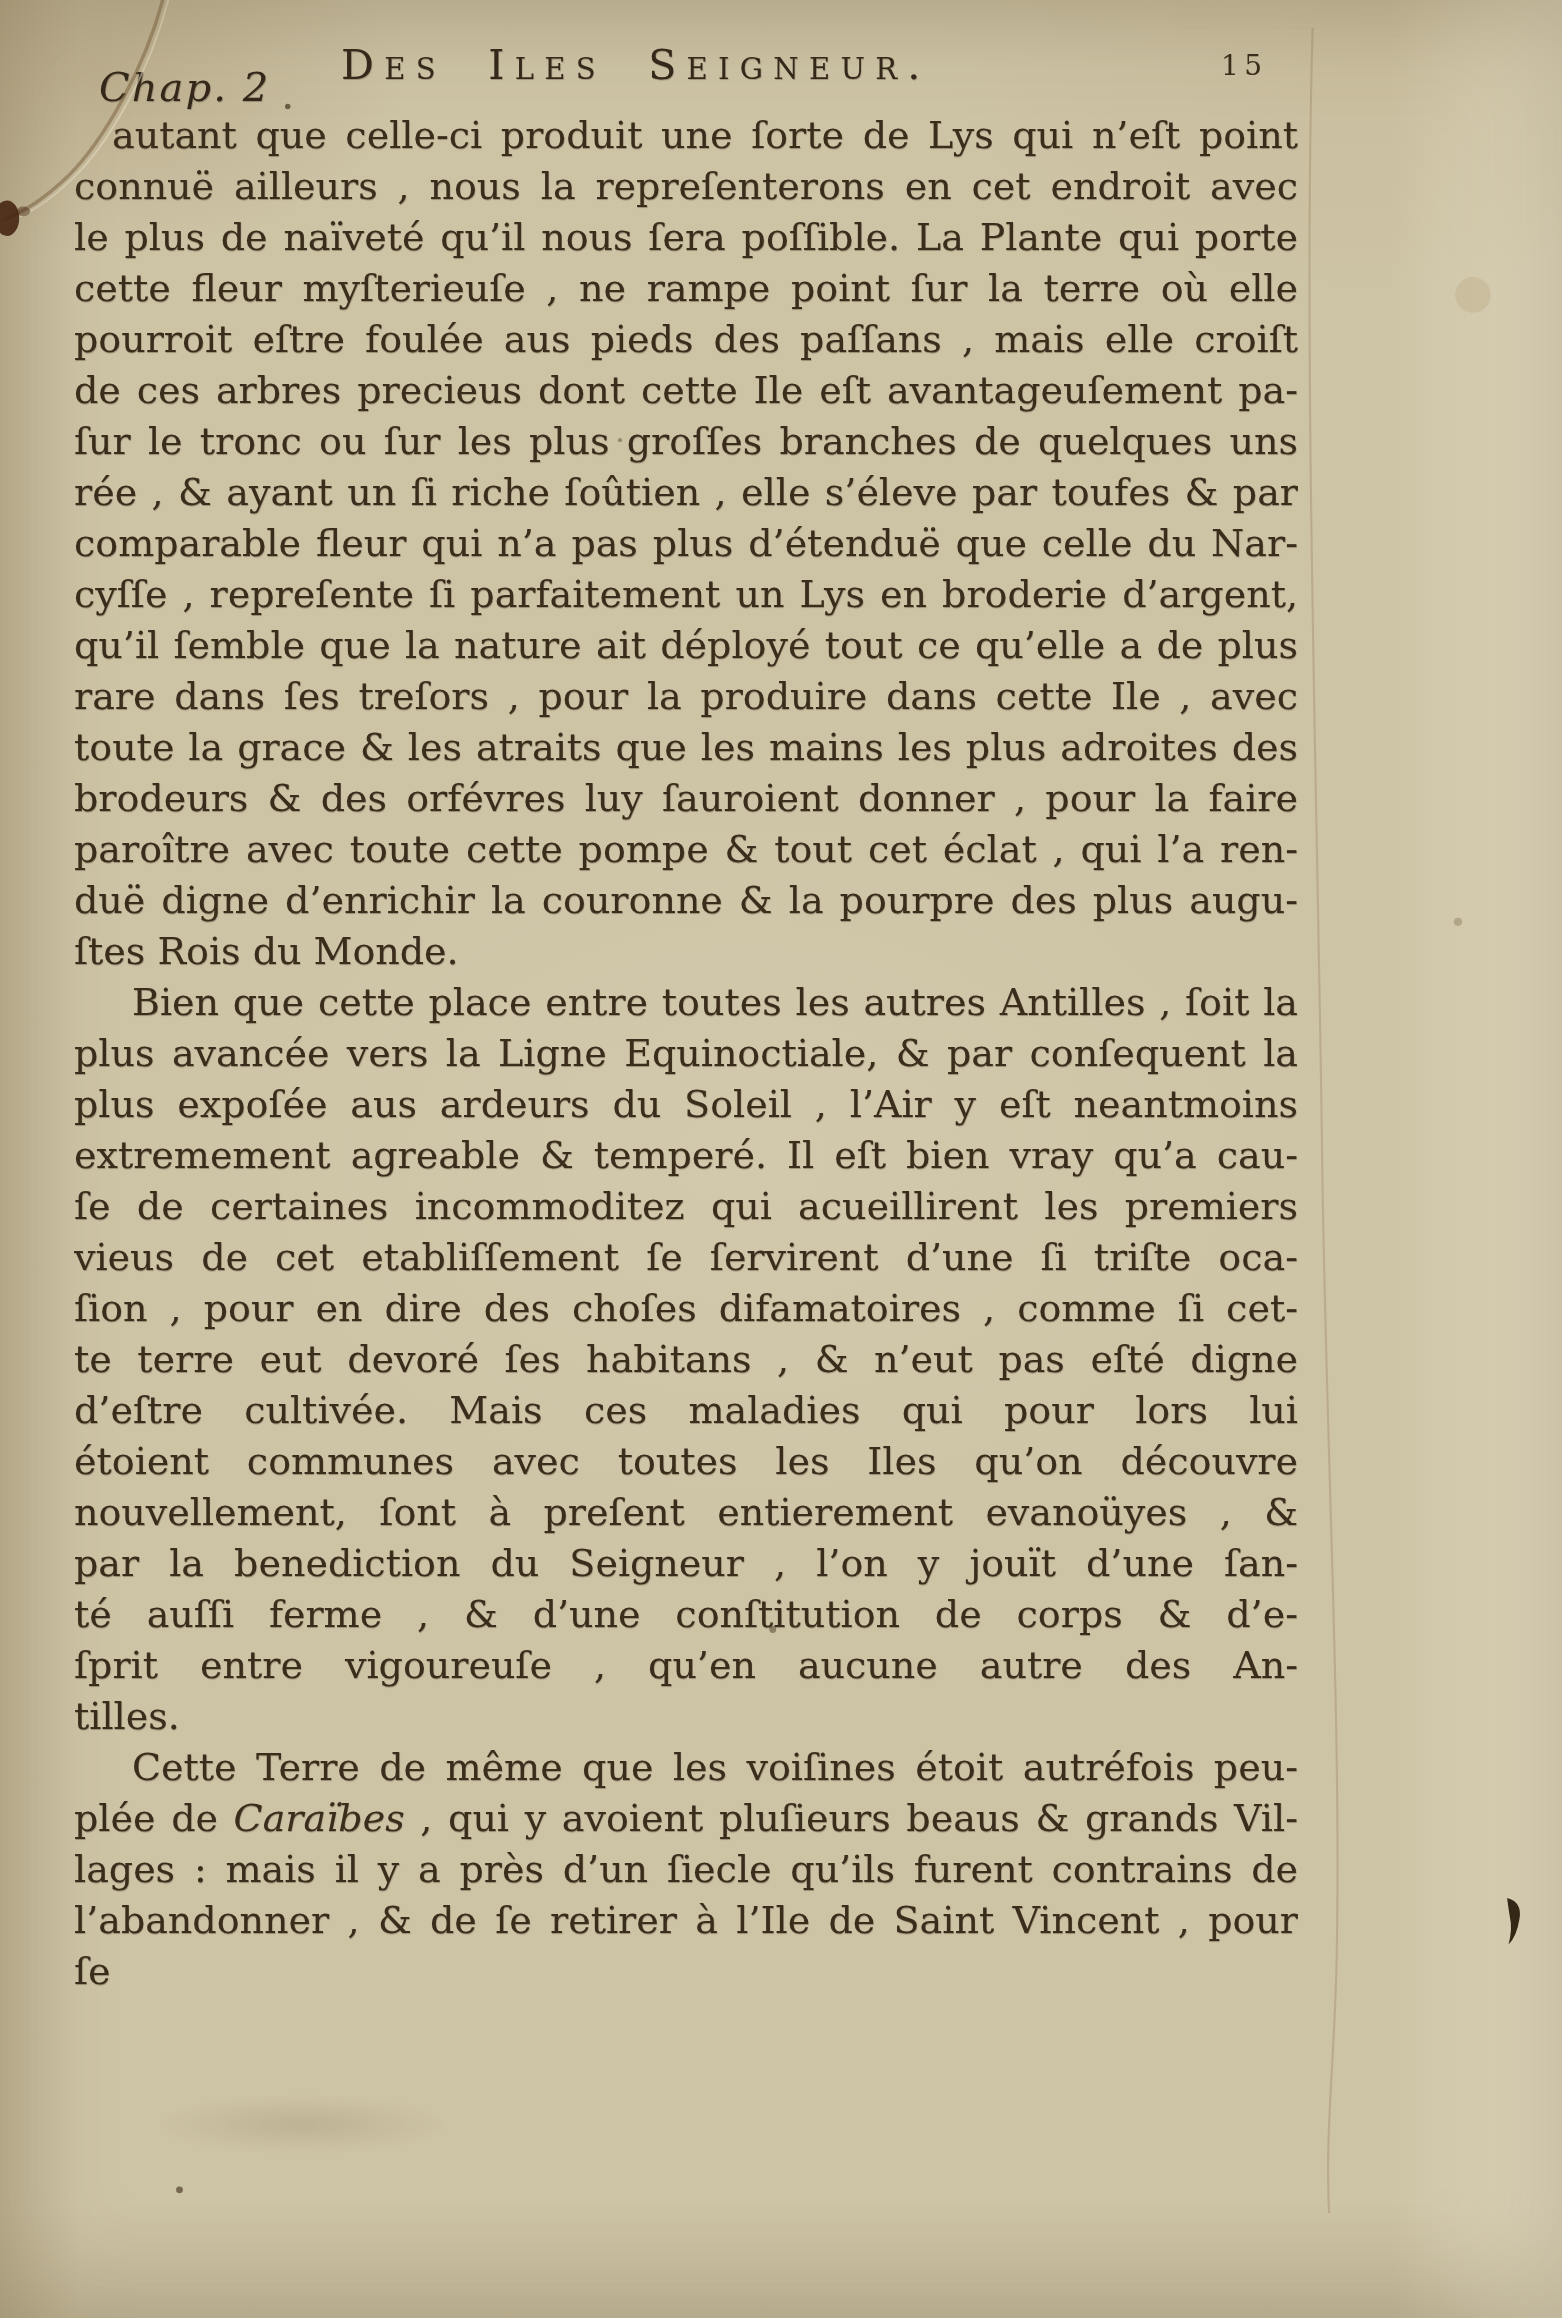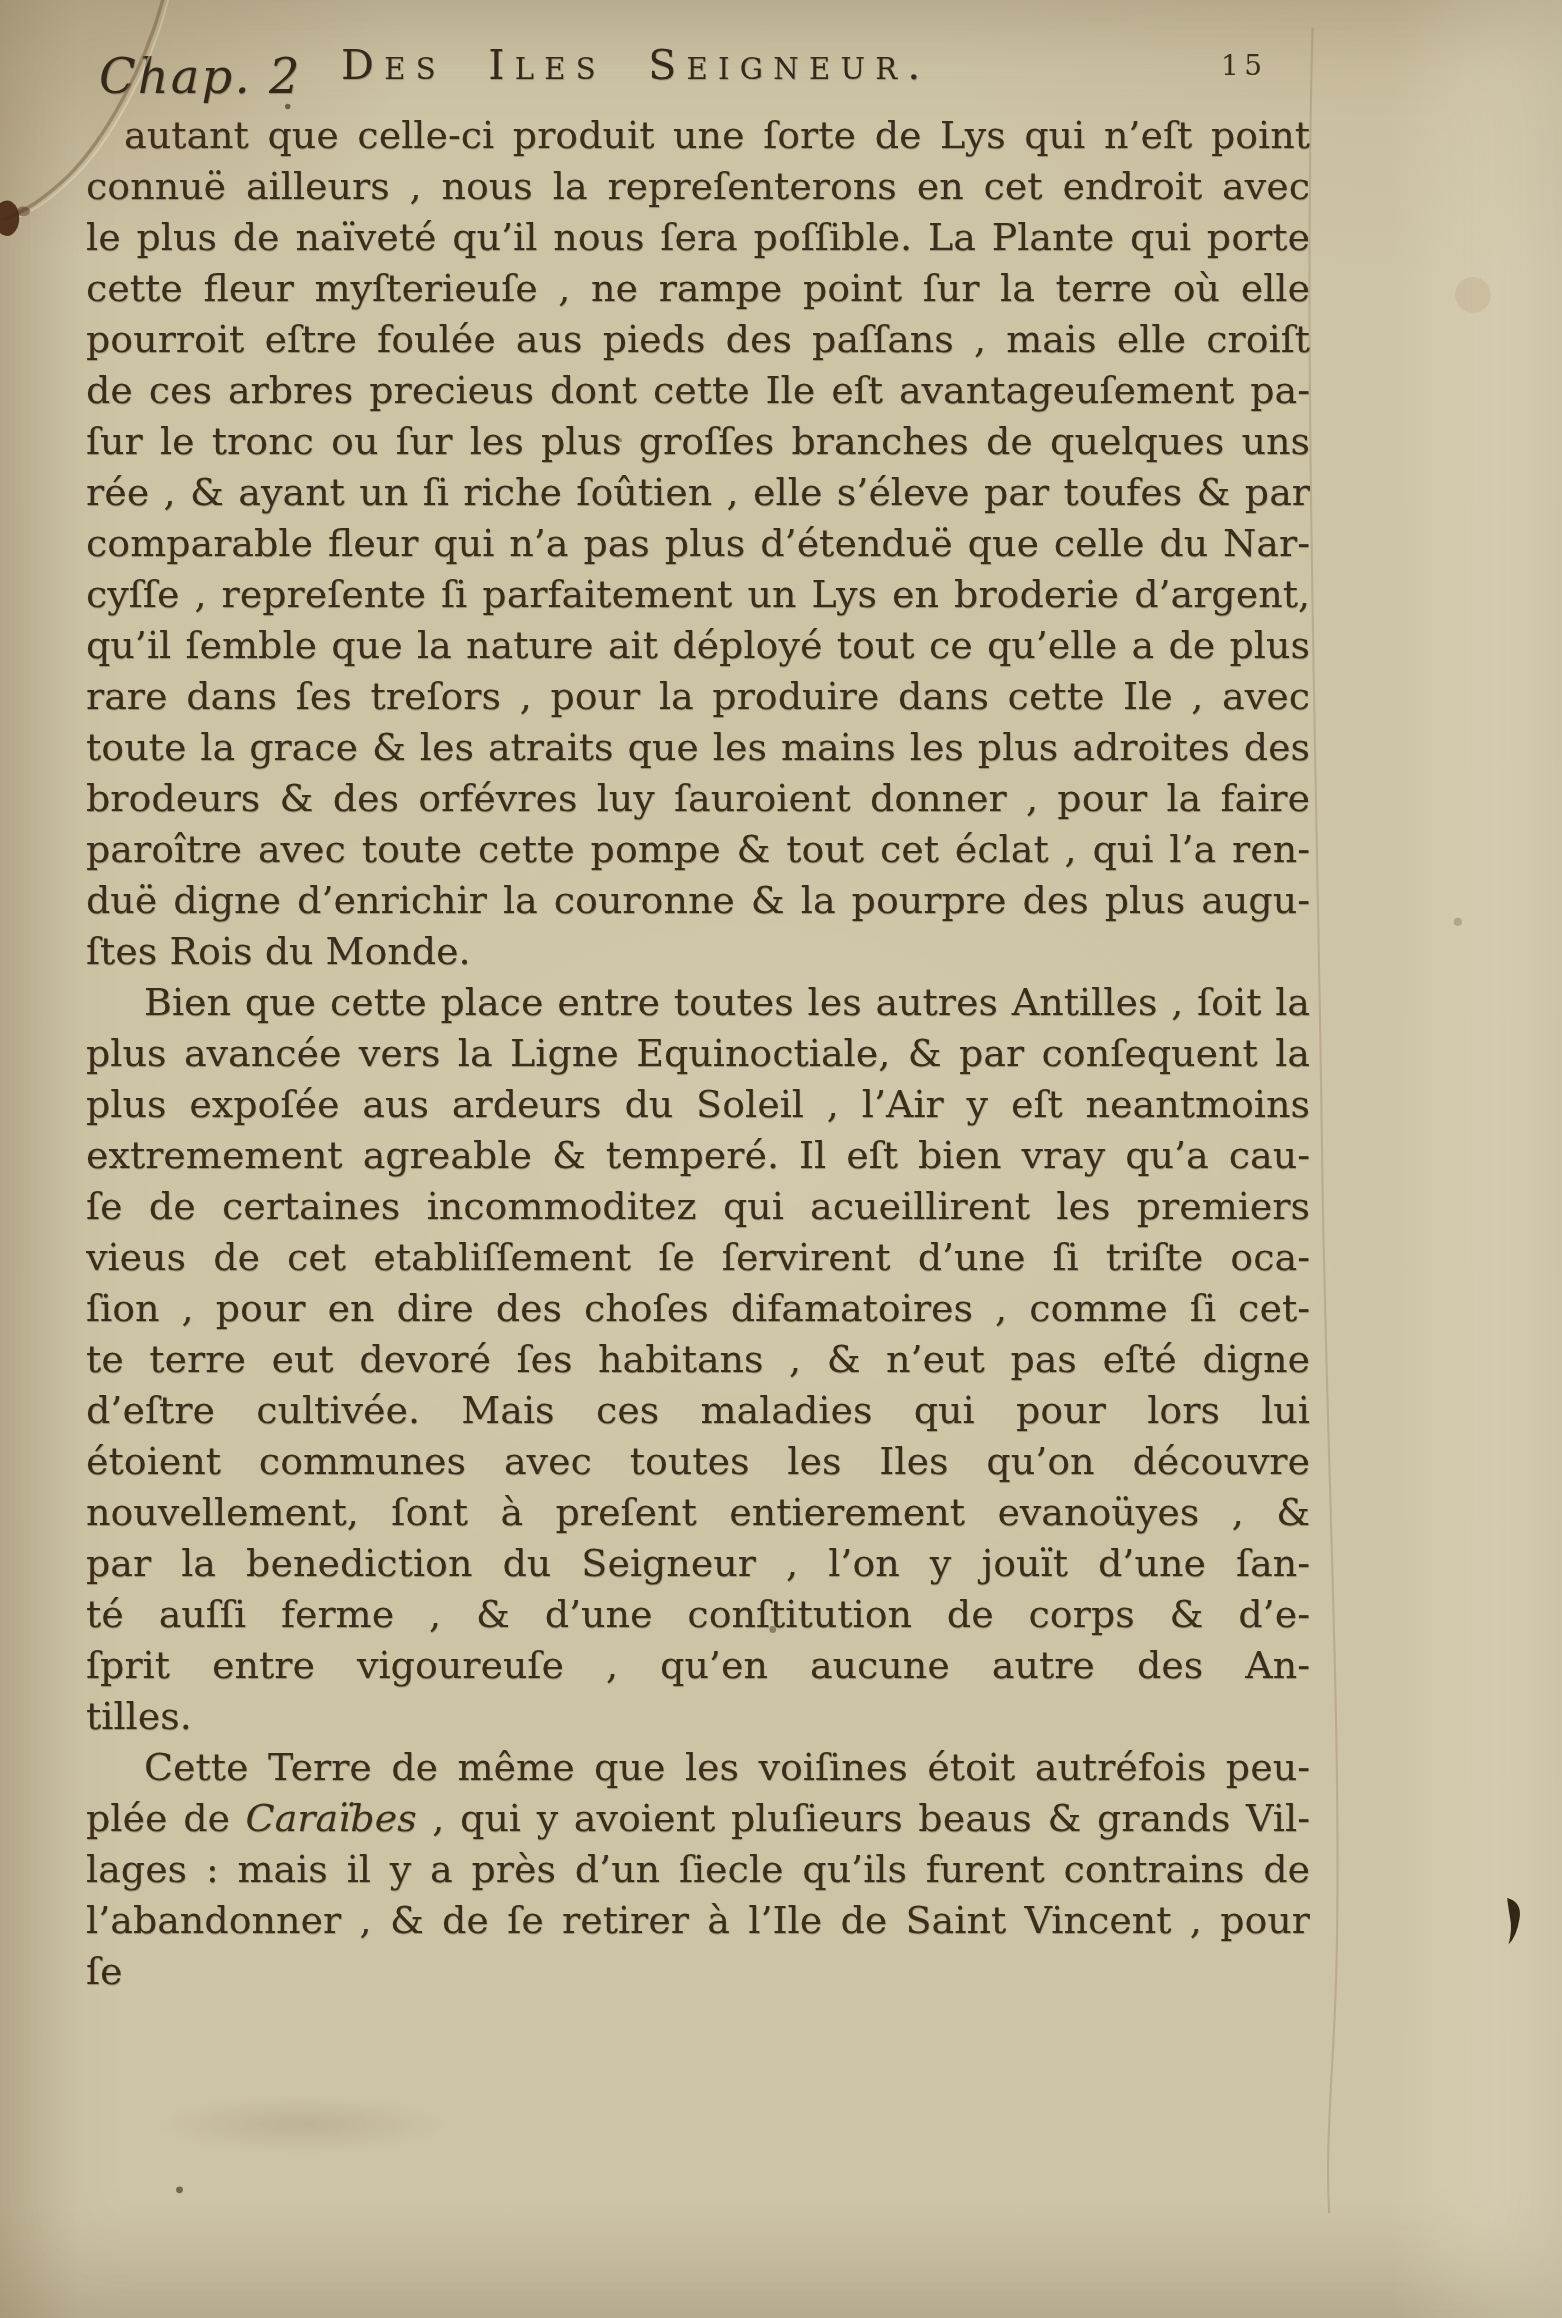--- a/index.html
+++ b/index.html
@@ -15,30 +15,30 @@
       linear-gradient(180deg, rgba(140,120,88,0.10), transparent 3%),
       #cdc3a5;
     font-family:"DejaVu Serif","Liberation Serif",serif;
     color:#3b2d1c;
   }
   .page::after { 
     content:""; position:absolute; inset:0; pointer-events:none; z-index:6;
     box-shadow: inset 0 0 110px rgba(95,78,48,0.28);
   }
   
-  .chapter   { position:absolute; left:99px; top:48px; font-style:italic;
-               font-size:48px; letter-spacing:2.1px; color:#34281a;
+  .chapter   { position:absolute; left:99px; top:64px; font-style:italic;
+               font-size:40px; letter-spacing:2.1px; color:#34281a;
                text-shadow:0.7px 0.7px 0.7px rgba(52,40,26,0.3); }
   .title     { position:absolute; left:341px; top:41px; font-variant:small-caps;
                font-size:41px; letter-spacing:10.3px; word-spacing:19px; color:#34281a;
                text-shadow:0.7px 0.7px 0.7px rgba(52,40,26,0.3); }
   .pagenum   { position:absolute; left:1221px; top:49px; font-size:28px;
                letter-spacing:5.5px; color:#3b2d1c; }
   
-  .text-block { position:absolute; left:86px; top:110px; width:1224px;
+  .text-block { position:absolute; left:74px; top:110px; width:1224px;
                 font-size:38px; line-height:51px;
                 text-shadow:0.4px 0.5px 0.7px rgba(59,45,28,0.35); }
   .line  { height:51px; overflow:hidden; white-space:nowrap;
            text-align:justify; text-align-last:justify; }
   .line.short { text-align-last:left; white-space:normal; }
   .para.indent .line:first-child { text-indent:58px; }
   .para.cont   .line:first-child { text-indent:38px; }
   .catchword { height:51px; line-height:51px; padding-right:18px;
                text-shadow:0.4px 0.5px 0.7px rgba(59,45,28,0.35); }
   i { font-style:italic; }

